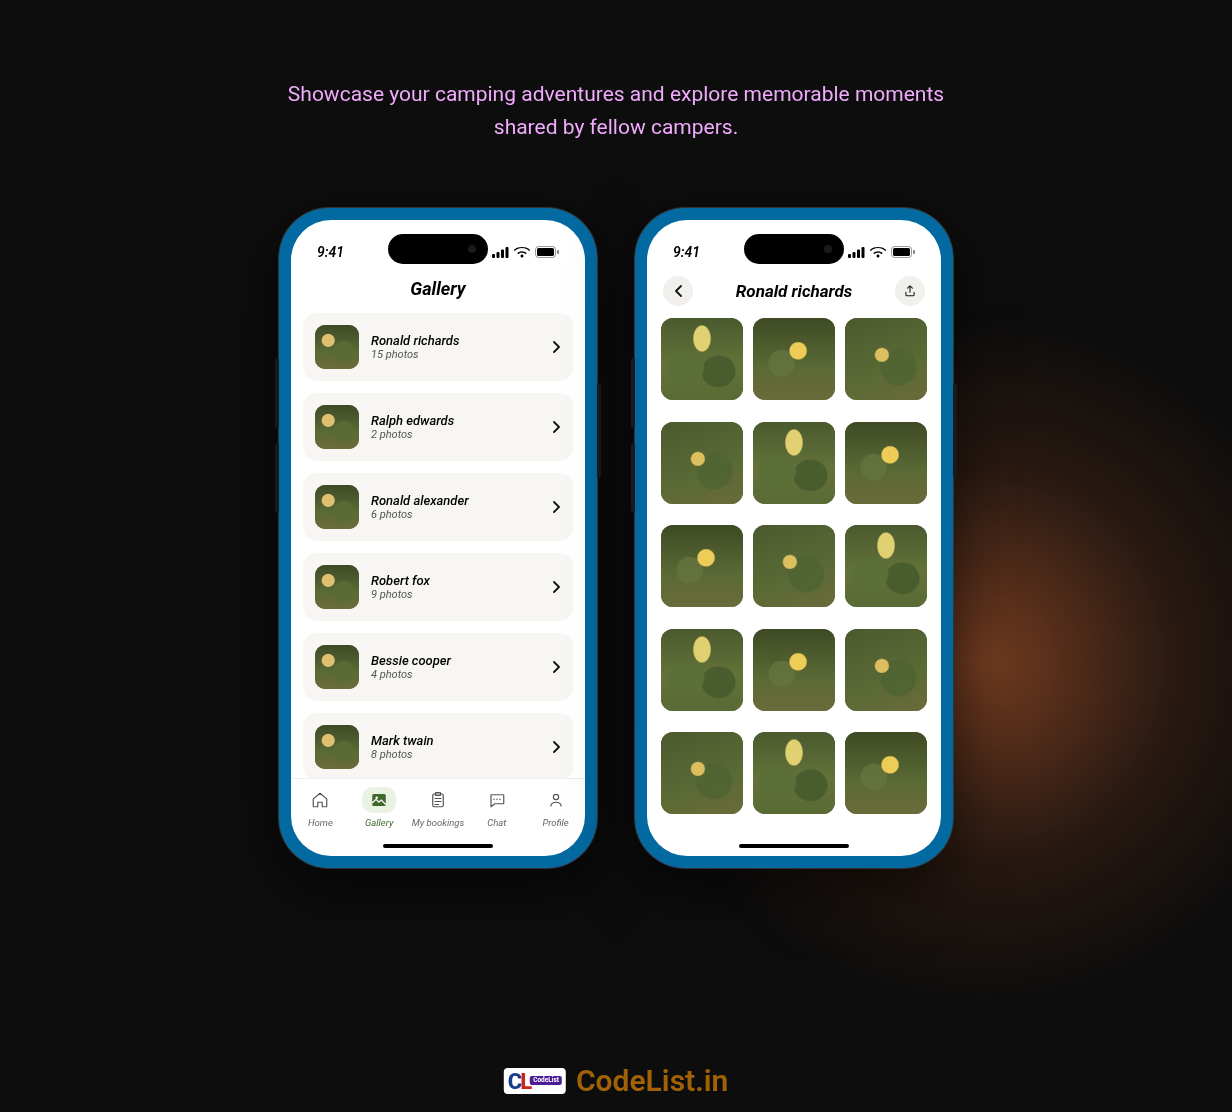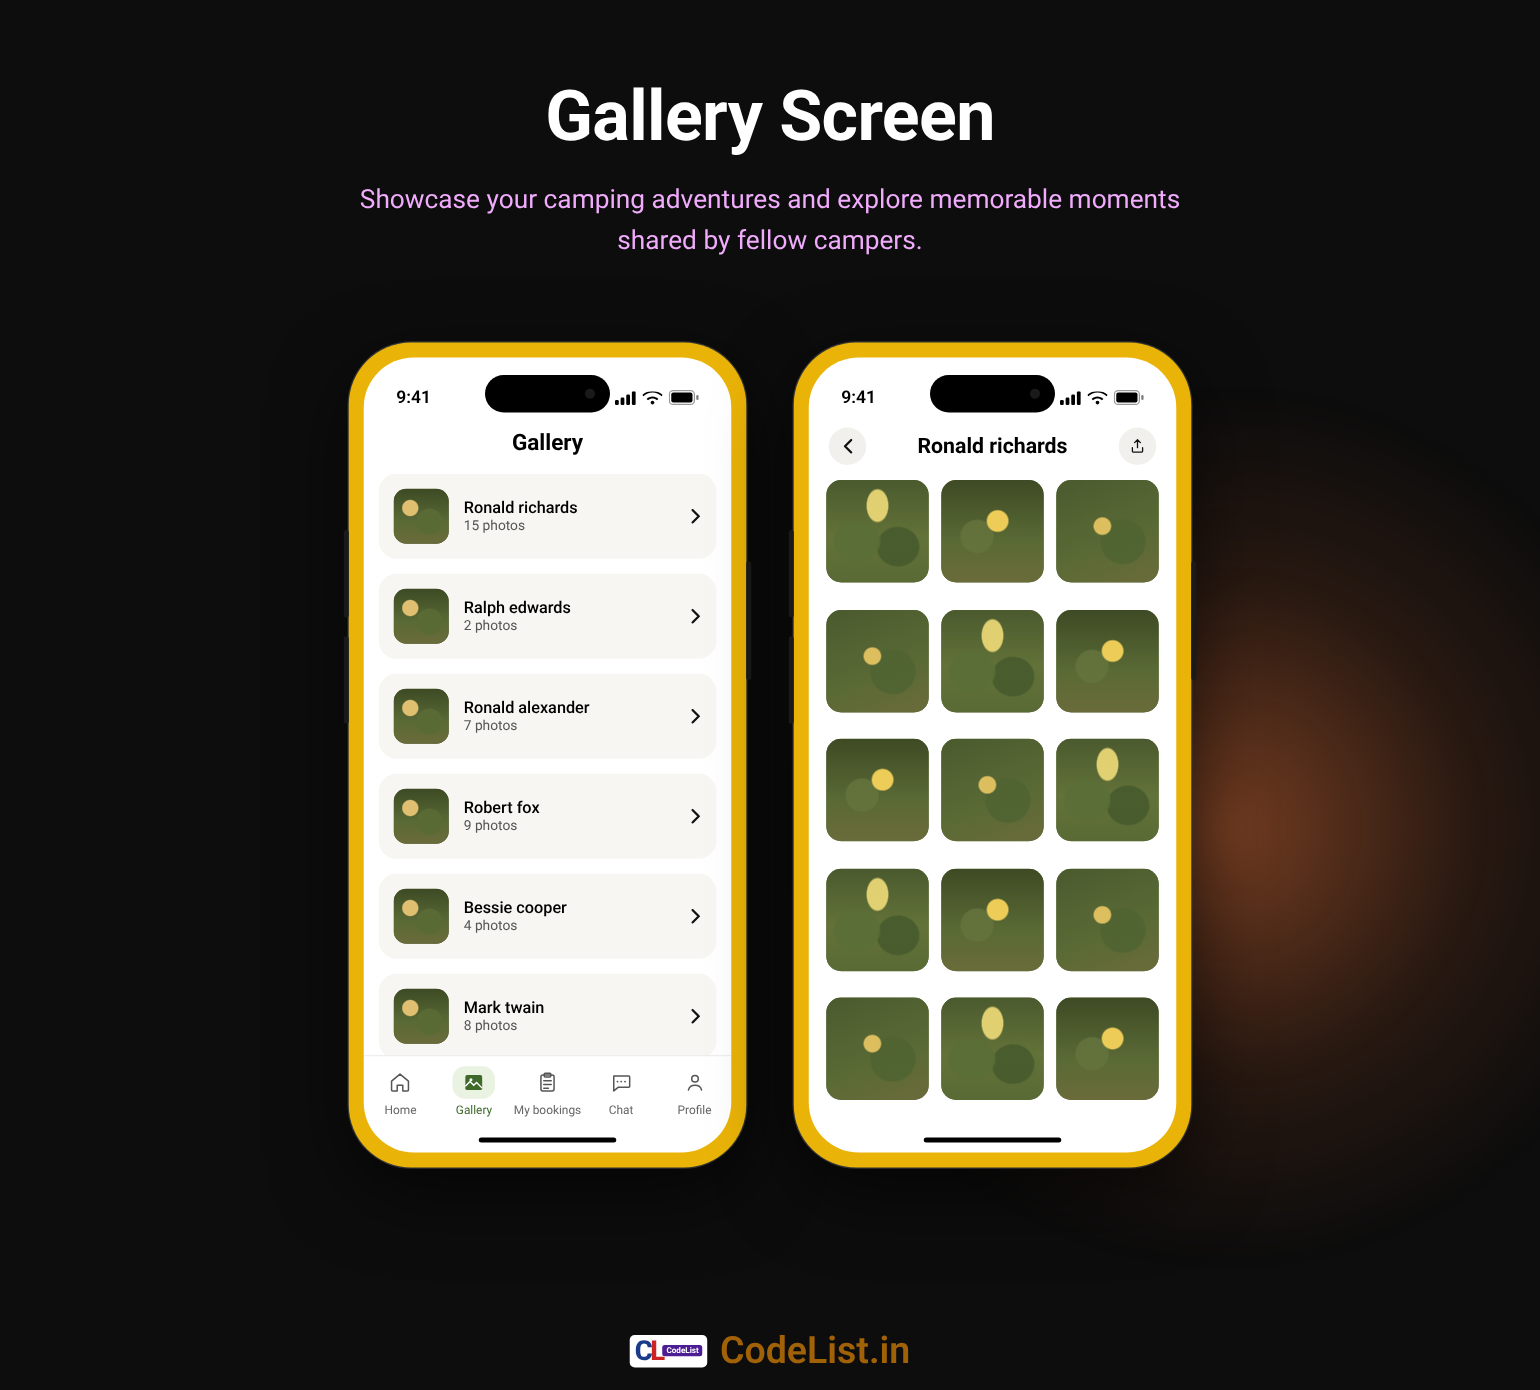--- a/index.html
+++ b/index.html
@@ -50,25 +50,26 @@
     display: flex;
     justify-content: center;
     gap: 38px;
     margin-top: 65px;
   }
 
   
   .phone {
     width: 318px;
     height: 660px;
-    background: #eab308;
+    background: #0369a1;
     border-radius: 50px;
     padding: 12px;
     position: relative;
     box-shadow: 0 0 0 1px #333, 0 20px 60px rgba(0,0,0,0.6);
+    font-style: italic;
   }
   .phone::before, .phone::after {
     content: "";
     position: absolute;
     background: #1a1a1a;
     border-radius: 3px;
   }
   
   .phone::before { width: 4px; height: 70px; left: -4px; top: 150px; box-shadow: 0 85px 0 #1a1a1a; }
   .phone::after  { width: 4px; height: 95px; right: -4px; top: 175px; }
@@ -274,21 +275,20 @@
 
   svg { display:block; }
 </style>
 </head>
 <body>
 
 <div class="glow"></div>
 
 <div class="page">
   <div class="hero">
-    <h1>Gallery Screen</h1>
     <p>Showcase your camping adventures and explore memorable moments shared by fellow campers.</p>
   </div>
 
   <div class="phones">
 
     <div class="phone">
       <div class="screen">
         <div class="notch"></div>
 
         <div class="statusbar">
@@ -345,21 +345,21 @@
                 <svg width="8" height="12" viewBox="0 0 8 12">
                   <path d="M1 1l5 5-5 5" stroke="#111" stroke-width="1.8" fill="none" stroke-linecap="round" stroke-linejoin="round"></path>
                 </svg>
               </span>
           </div>
 
           <div class="list-item">
             <div class="thumb"></div>
             <div class="li-body">
               <div class="li-name">Ronald alexander</div>
-              <div class="li-sub">7 photos</div>
+              <div class="li-sub">6 photos</div>
             </div>
             <span class="chev">
                 <svg width="8" height="12" viewBox="0 0 8 12">
                   <path d="M1 1l5 5-5 5" stroke="#111" stroke-width="1.8" fill="none" stroke-linecap="round" stroke-linejoin="round"></path>
                 </svg>
               </span>
           </div>
 
           <div class="list-item">
             <div class="thumb"></div>

